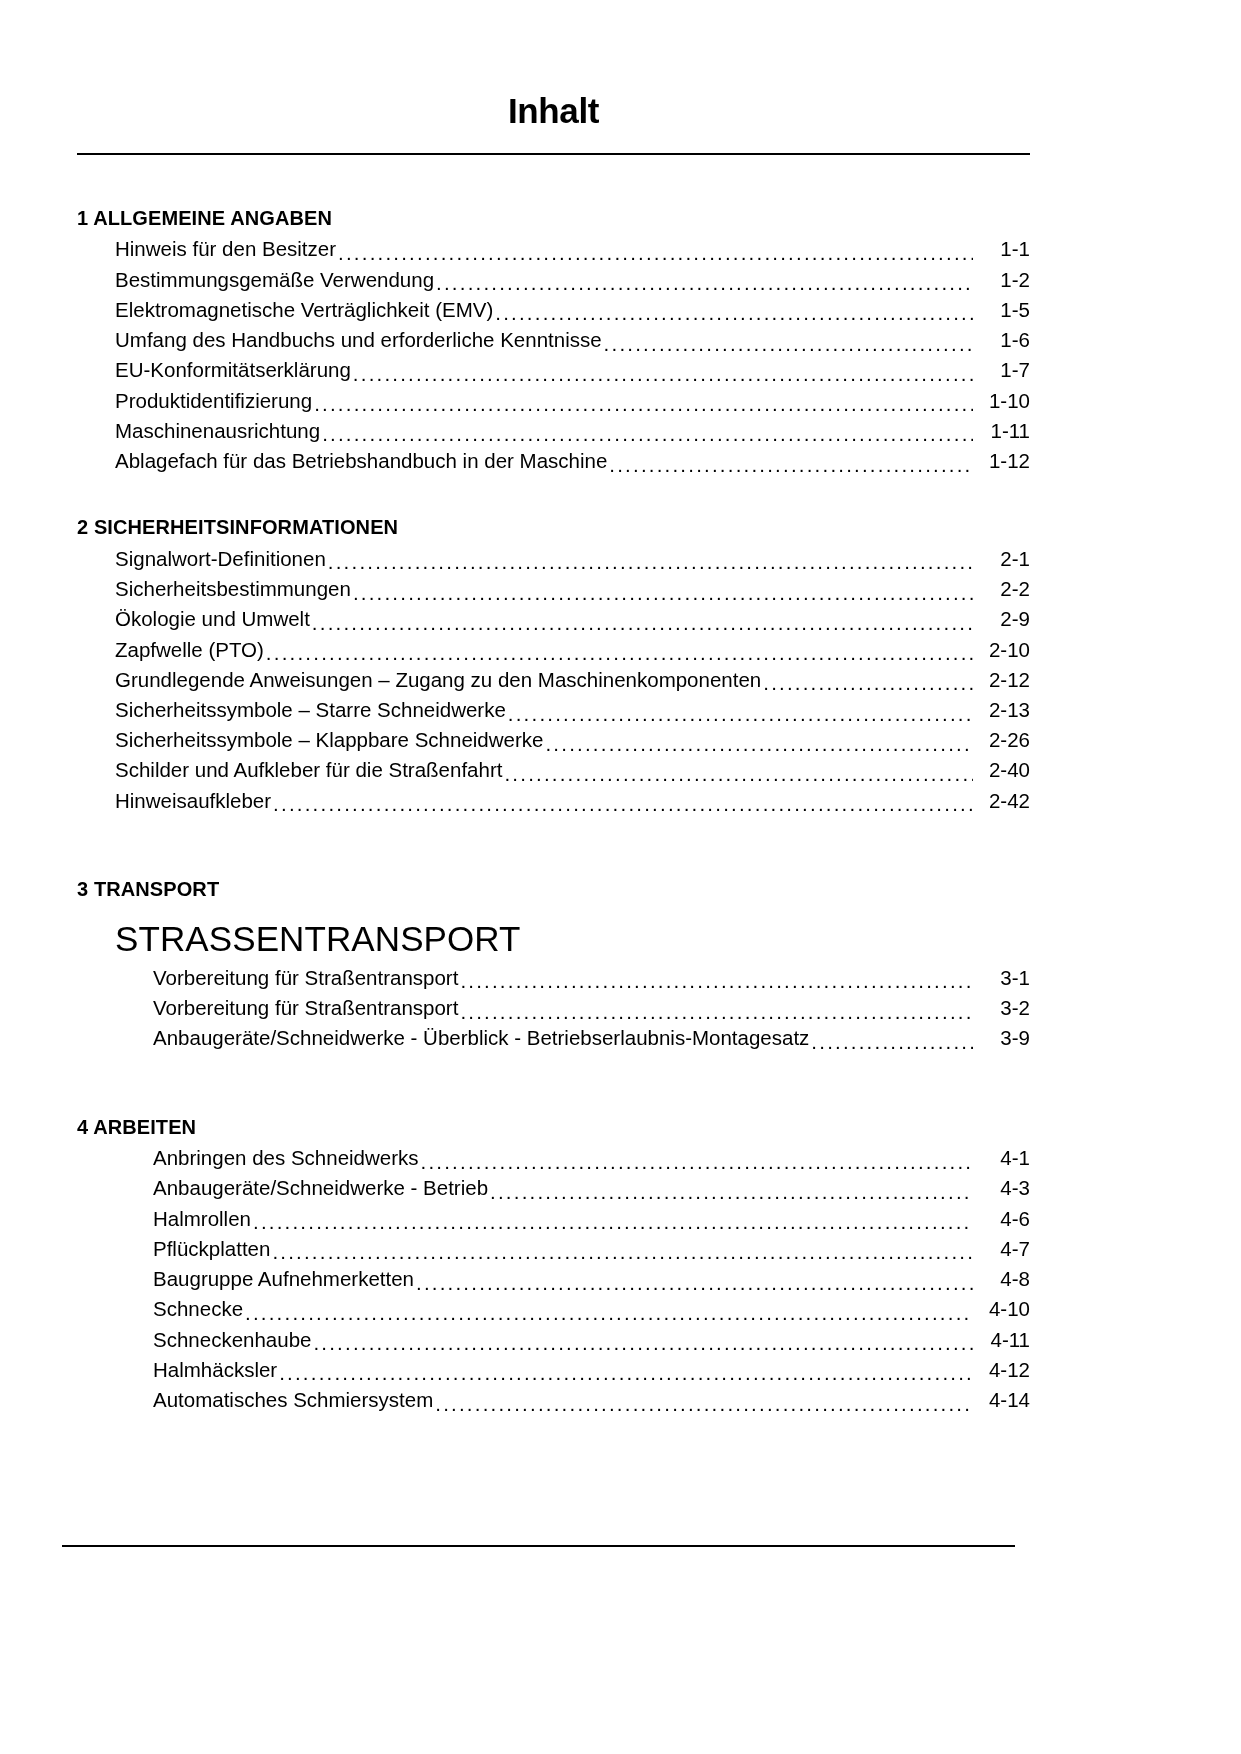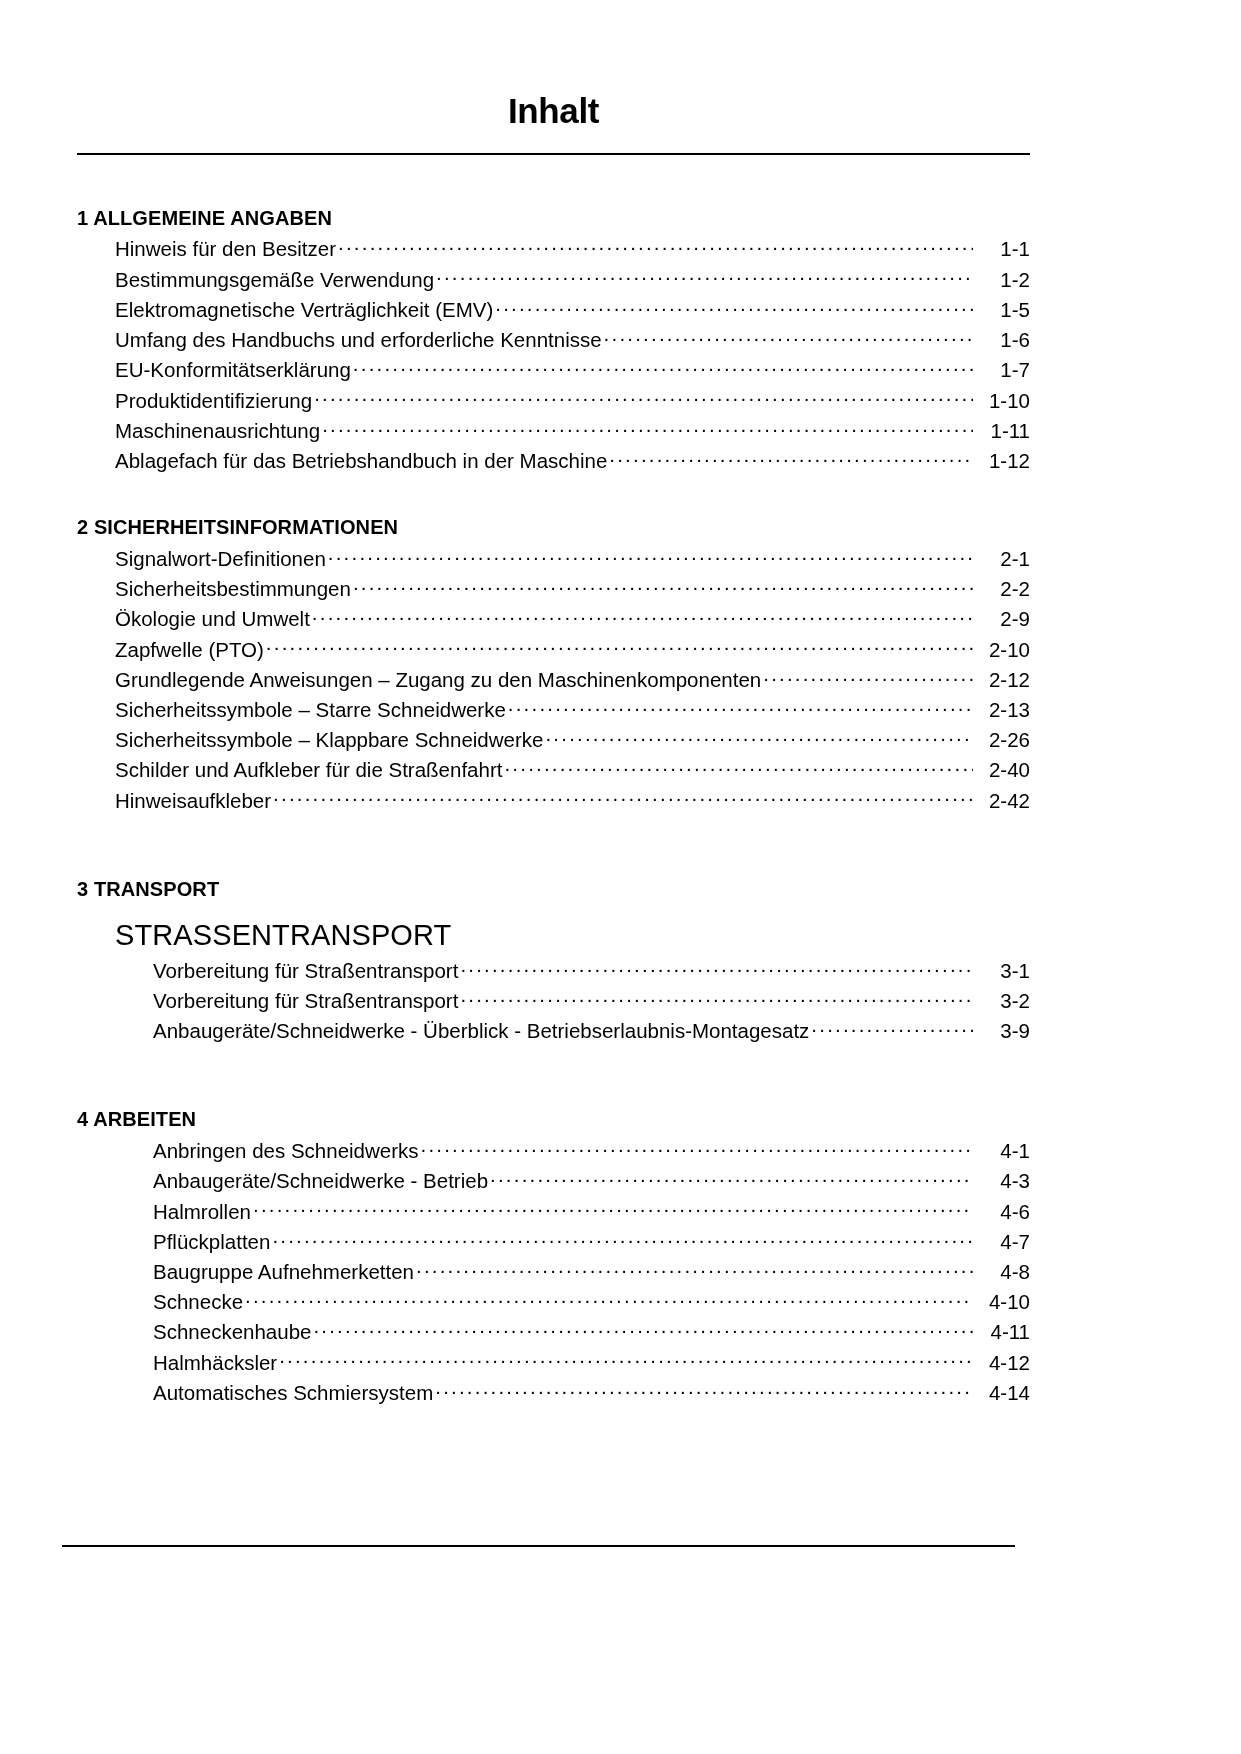--- a/index.html
+++ b/index.html
@@ -53,35 +53,35 @@
   }
   .section-title {
     font-size: 20px;
     font-weight: bold;
     letter-spacing: 0.1px;
     line-height: 1.18;
     margin: 0;
     white-space: nowrap;
   }
   .sub-title {
-    font-size: 29px;
+    font-size: 35px;
     font-weight: normal;
     letter-spacing: 0.1px;
     line-height: 1.18;
     margin: 0;
     margin-left: 38px;
     margin-top: 16px;
     white-space: nowrap;
   }
   .entries {
     margin-top: 4px;
   }
   .entry {
     display: flex;
-    align-items: flex-start;
+    align-items: flex-end;
     font-size: 20.5px;
     line-height: 1.475;
     margin-left: 38px;
     white-space: nowrap;
   }
   .entry.deep {
     margin-left: 76px;
   }
   .entry-label {
     flex: 0 0 auto;

